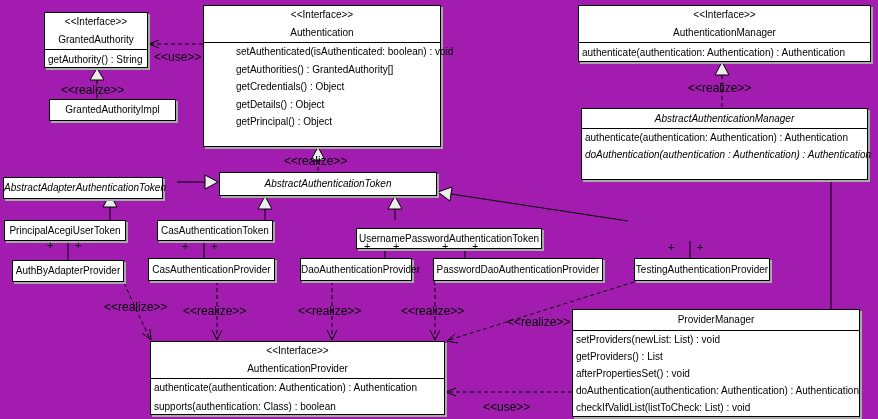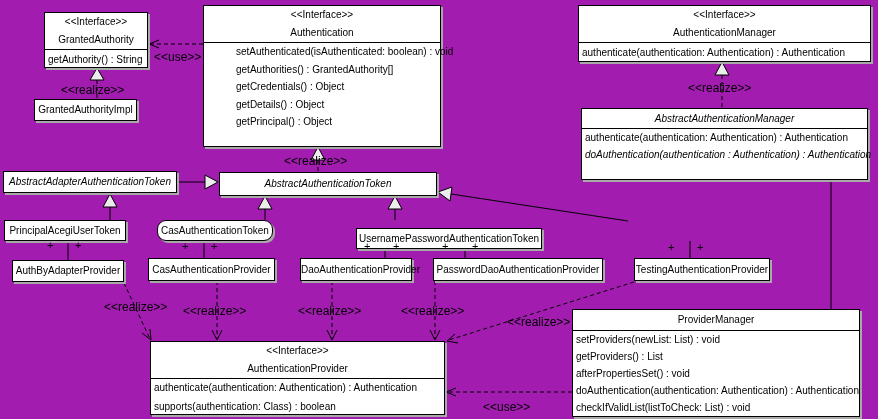--- a/index.html
+++ b/index.html
@@ -128,21 +128,21 @@
   <div class="box" style="left:44px;top:12px;width:104px;height:56px;">
     <div class="hdr">
       <div class="hl">&lt;&lt;Interface&gt;&gt;</div>
       <div class="hl">GrantedAuthority</div>
     </div>
     <div class="methods">
       <div class="m m19">getAuthority() : String</div>
     </div>
   </div>
 
-  <div class="box single" style="left:34px;top:99px;width:103px;height:22px;line-height:20px;">
+  <div class="box single" style="left:49px;top:99px;width:127px;height:22px;line-height:20px;">
     <span>GrantedAuthorityImpl</span>
   </div>
 
   <div class="box" style="left:203px;top:5px;width:238px;height:142px;">
     <div class="hdr">
       <div class="hl">&lt;&lt;Interface&gt;&gt;</div>
       <div class="hl">Authentication</div>
     </div>
     <div class="methods">
       <div class="m m175">setAuthenticated(isAuthenticated: boolean) : void</div>
@@ -166,32 +166,32 @@
   <div class="box" style="left:581px;top:108px;width:287px;height:72px;">
     <div class="hdr">
       <div class="hl hl1 abstract">AbstractAuthenticationManager</div>
     </div>
     <div class="methods">
       <div class="m">authenticate(authentication: Authentication) : Authentication</div>
       <div class="m abstract">doAuthentication(authentication : Authentication) : Authentication</div>
     </div>
   </div>
 
-  <div class="box single abstract" style="left:3px;top:171px;width:174px;height:22px;line-height:20px;">
+  <div class="box single abstract" style="left:3px;top:177px;width:160px;height:22px;line-height:20px;">
     <span>AbstractAdapterAuthenticationToken</span>
   </div>
 
   <div class="box single abstract" style="left:219px;top:172px;width:218px;height:24px;line-height:22px;">
     <span>AbstractAuthenticationToken</span>
   </div>
 
   <div class="box single" style="left:4px;top:220px;width:122px;height:21px;line-height:19px;">
     <span>PrincipalAcegiUserToken</span>
   </div>
-  <div class="box single" style="left:157px;top:220px;width:116px;height:21px;line-height:19px;border-radius:9px;">
+  <div class="box single" style="left:157px;top:220px;width:116px;height:21px;line-height:19px;">
     <span>CasAuthenticationToken</span>
   </div>
   <div class="box single" style="left:356px;top:228px;width:186px;height:21px;line-height:19px;">
     <span>UsernamePasswordAuthenticationToken</span>
   </div>
 
   <div class="box single" style="left:12px;top:260px;width:112px;height:22px;line-height:20px;">
     <span>AuthByAdapterProvider</span>
   </div>
   <div class="box single" style="left:148px;top:258px;width:127px;height:23px;line-height:21px;">

